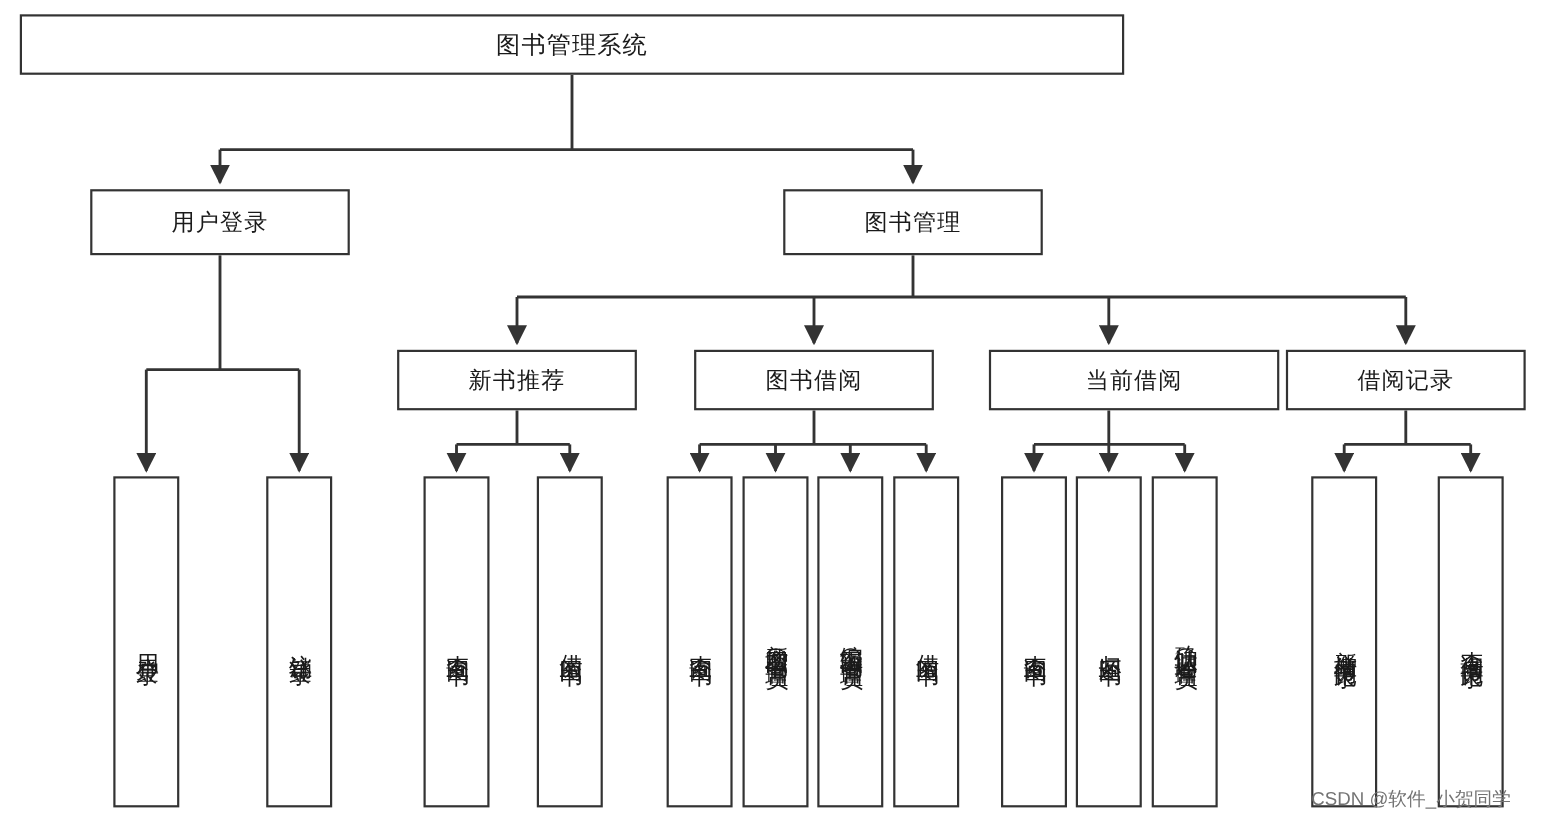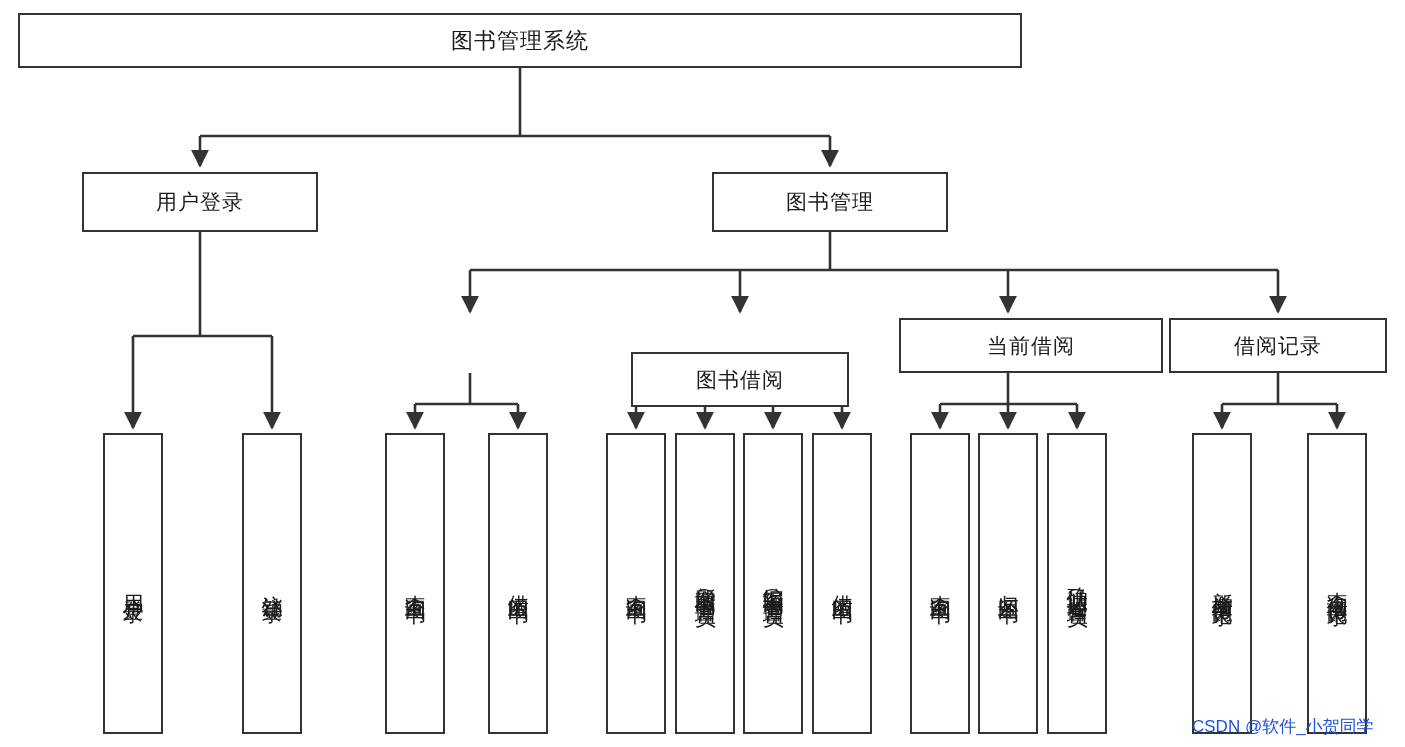--- a/index.html
+++ b/index.html
@@ -51,21 +51,21 @@
     text-orientation: upright;
     display: block;
     text-align: center;
   }
   .node.root {
     font-size: 22px;
   }
   .watermark {
     position: absolute;
     font-size: 17px;
-    color: #1d4ed8;
+    color: #737373;
     white-space: nowrap;
     user-select: none;
   }
 </style>
 </head>
 <body>
 
 <div id="diagram-root">
 
   <svg id="wires" viewBox="0 0 1405 747" width="1405" height="747" xmlns="http://www.w3.org/2000/svg">
@@ -122,21 +122,24 @@
     <span>图书管理系统</span>
   </div>
 
   <div class="node horiz" style="left:82px; top:172px; width:236px; height:60px;">
     <span>用户登录</span>
   </div>
   <div class="node horiz" style="left:712px; top:172px; width:236px; height:60px;align-items:center;">
     <span>图书管理</span>
   </div>
 
-  <div class="node horiz" style="left:631px; top:318px; width:218px; height:55px;margin-top:34px;">
+  <div class="node horiz" style="left:361px; top:318px; width:218px; height:55px;">
+    <span>新书推荐</span>
+  </div>
+  <div class="node horiz" style="left:631px; top:318px; width:218px; height:55px;">
     <span>图书借阅</span>
   </div>
   <div class="node horiz" style="left:899px; top:318px; width:264px; height:55px;">
     <span>当前借阅</span>
   </div>
   <div class="node horiz" style="left:1169px; top:318px; width:218px; height:55px;justify-content:center;">
     <span>借阅记录</span>
   </div>
 
   <div class="node vert" style="left:103px; top:433px; width:60px; height:301px;">

